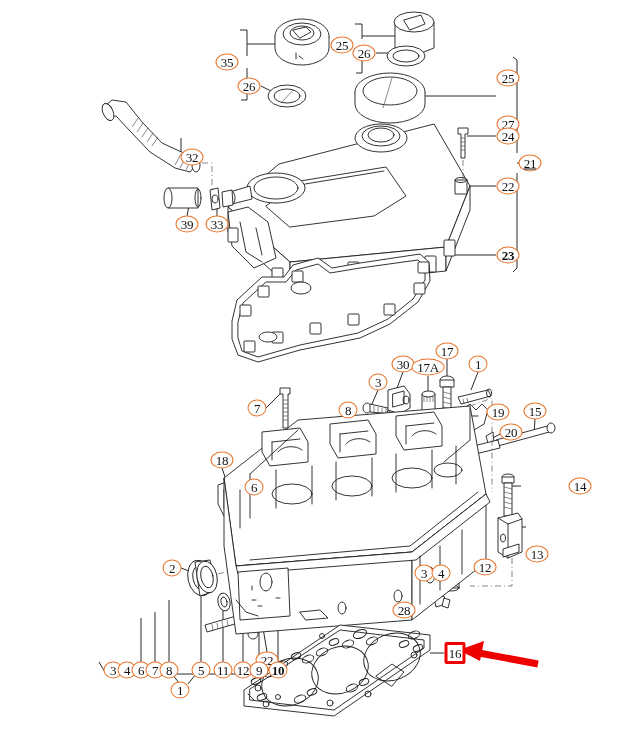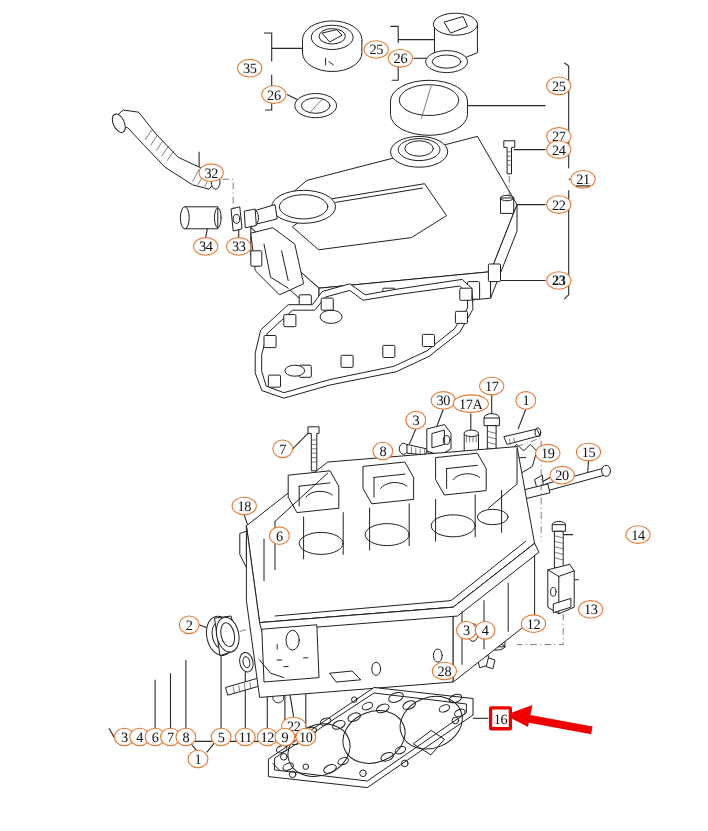--- a/index.html
+++ b/index.html
@@ -560,21 +560,21 @@
       <div class="callout" style="left: 249px; top: 86px;">26</div>
       <div class="callout" style="left: 342px; top: 45px;">25</div>
       <div class="callout" style="left: 364px; top: 53px;">26</div>
       <div class="callout" style="left: 508px; top: 78px;">25</div>
       <div class="callout" style="left: 508px; top: 88px; margin-top: 36px;">27</div>
       <div class="callout" style="left: 508px; top: 136px;">24</div>
       <div class="callout" style="left: 530px; top: 163px; text-decoration: underline;">21</div>
       <div class="callout" style="left: 508px; top: 186px;">22</div>
       <div class="callout" style="left: 508px; top: 255px; font-weight: bold;">23</div>
       <div class="callout" style="left: 192px; top: 129px; margin-top: 28px;">32</div>
-      <div class="callout" style="left: 187px; top: 224px;">34</div>
+      <div class="callout" style="left: 187px; top: 224px;">39</div>
       <div class="callout" style="left: 217px; top: 224px;">33</div>
       <div class="callout" style="left: 403px; top: 364px; text-align: right;">30</div>
       <div class="callout wide" style="left: 428px; top: 367px;">17A</div>
       <div class="callout" style="left: 447px; top: 351px;">17</div>
       <div class="callout narrow" style="left: 478px; top: 364px;">1</div>
       <div class="callout" style="left: 498px; top: 412px;">19</div>
       <div class="callout" style="left: 511px; top: 432px;">20</div>
       <div class="callout" style="left: 535px; top: 411px;">15</div>
       <div class="callout" style="left: 532px; top: 486px; margin-left: 48px;">14</div>
       <div class="callout" style="left: 537px; top: 527px; margin-top: 27px;">13</div>
@@ -591,19 +591,19 @@
       <div class="callout" style="left: 267px; top: 660px;">22</div>
       <div class="callout narrow" style="left: 113px; top: 670px;">3</div>
       <div class="callout narrow" style="left: 127px; top: 670px;">4</div>
       <div class="callout narrow" style="left: 141px; top: 670px;">6</div>
       <div class="callout narrow" style="left: 155px; top: 670px;">7</div>
       <div class="callout narrow" style="left: 169px; top: 670px;">8</div>
       <div class="callout narrow" style="left: 201px; top: 670px;">5</div>
       <div class="callout narrow" style="left: 223px; top: 670px;">11</div>
       <div class="callout narrow" style="left: 243px; top: 670px;">12</div>
       <div class="callout narrow" style="left: 259px; top: 670px;">9</div>
-      <div class="callout narrow" style="left: 278px; top: 670px;">10</div>
+      <div class="callout narrow" style="left: 278px; top: 670px; font-weight: bold;">10</div>
       <div class="callout narrow" style="left: 180px; top: 690px;">1</div>
     </div>
 
   <div class="callout highlight" id="highlight-callout" style="left:455px; top:653px;">16</div>
 
 </div>
 
 </body></html>

